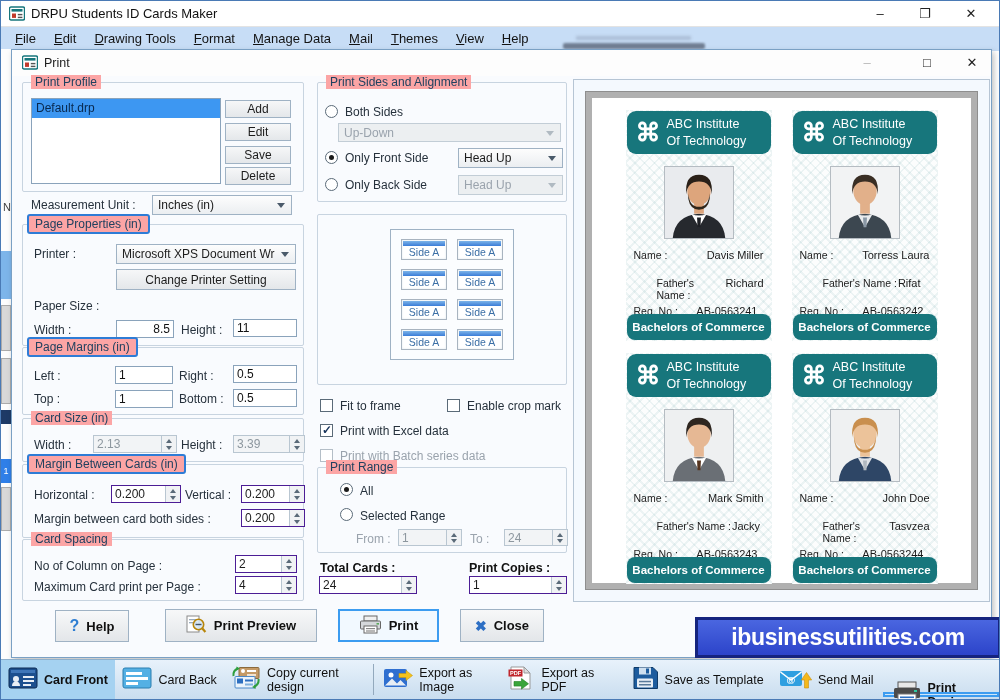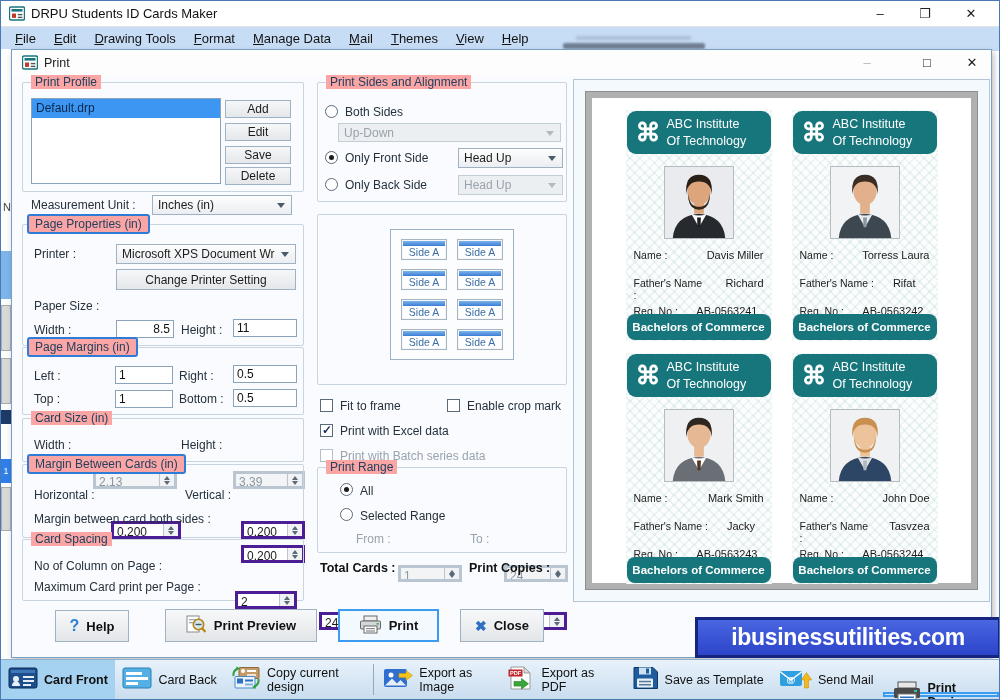--- a/index.html
+++ b/index.html
@@ -33,21 +33,21 @@
   .bold { font-weight:bold; font-size:12.5px; color:#111; }
 
   .tfield { position:absolute; border:1px solid #8aa3bb; background:#fff; font-family:"Liberation Sans",sans-serif; font-size:12px; padding:0 3px; color:#111; }
   .tfield.ro { background:#f1f3f5; border-color:#aebecb; }
 
   .dd { position:absolute; border:1px solid #9fb2c4; background:linear-gradient(#fdfdfd,#ebeef1); display:flex; align-items:center; padding:0 18px 0 5px; overflow:hidden; white-space:nowrap; }
   .dd::after { content:""; position:absolute; right:6px; top:50%; margin-top:-2px; border:4px solid transparent; border-top:5px solid #4a5a6a; }
   .dd.dis { background:#eceff1; color:#9aa3ad; border-color:#c2cdd6; }
   .dd.dis::after { border-top-color:#b0bac2; }
 
-  .spin { position:absolute; border:3px solid #4c1d95; background:#fff; display:flex;margin-top:36px; }
+  .spin { position:absolute; border:1px solid #4c1d95; background:#fff; display:flex; }
   .spin.dis { background:#f2f4f6; border-color:#b9c6d1; }
   .spin .sv { flex:1; padding:1px 3px; overflow:hidden; }
   .spin.dis .sv { color:#8d979f; }
   .spin .sb { width:15px; border-left:1px solid #b9c6d1; display:flex; flex-direction:column; }
   .spin .sb i { flex:1; background:#f0f2f4; position:relative; }
   .spin .sb i::after { content:""; position:absolute; left:50%; top:50%; margin:-2px 0 0 -3px; border:3px solid transparent; }
   .spin .sb i.up::after { border-bottom:4px solid #5a6a78; margin-top:-4px; }
   .spin .sb i.dn::after { border-top:4px solid #5a6a78; }
 
   .radio { position:absolute; width:13px; height:13px; border:1px solid #5a6a78; border-radius:50%; background:#fff; }
@@ -73,21 +73,21 @@
       repeating-linear-gradient(45deg, transparent 0 5px, rgba(23,118,124,.07) 5px 7px),
       repeating-linear-gradient(-45deg, transparent 0 5px, rgba(23,118,124,.07) 5px 7px),
       #fcfdfd; }
   .card-head { position:absolute; left:1px; top:1px; width:144px; height:43px; background:#17767c; border-radius:9px; display:flex; align-items:center; color:#fff; }
   .card-head .cmd { font-size:25px; line-height:1; margin:0 6px 0 9px; font-weight:bold; }
   .card-head .org { font-size:12.5px; line-height:1.3; }
   .photo { position:absolute; left:38px; top:56px; width:70px; height:73px; border:1px solid #b5bcc2; }
   .crow { position:absolute; left:8px; right:8px; height:15px; display:flex; font-size:10.5px; color:#222; }
   .crow .v { font-size:11px; color:#1a1a1a; }
   .crow.sb { justify-content:space-between; }
-  .crow.gp { gap:19px; }
+  .crow.gp { gap:1px;margin-left:23px; }
   .card-foot { position:absolute; left:1px; top:204px; width:144px; height:26px; background:#17767c; border-radius:8px; color:#fff; font-size:11.5px; font-weight:bold; text-align:center; line-height:26px; }
 
   
   .watermark { position:absolute; left:694px; top:616px; width:306px; height:41px; background:linear-gradient(#4a66e0,#2c44ca); border:3px solid #15247e; color:#fff; font-size:23px; font-weight:bold; text-align:center; line-height:34px; letter-spacing:-.3px; }
 
   
   .taskbar { position:absolute; left:0; top:658px; width:1000px; height:42px; background:linear-gradient(#e8f2fb,#c9ddef); border-top:1px solid #8fb0cc; border-bottom:2px solid #23406e; display:flex; align-items:stretch; }
   .tb-item { display:flex; align-items:center; gap:6px; padding:0 4px 0 7px; font-size:12.5px; color:#101010; }
   .tb-item.sel { background:#a5d2f1; font-weight:bold; }
   .tb-item.outlined { border:2px solid #3c9cf0; background:#cfe7fa; margin:2px; font-weight:bold; }

